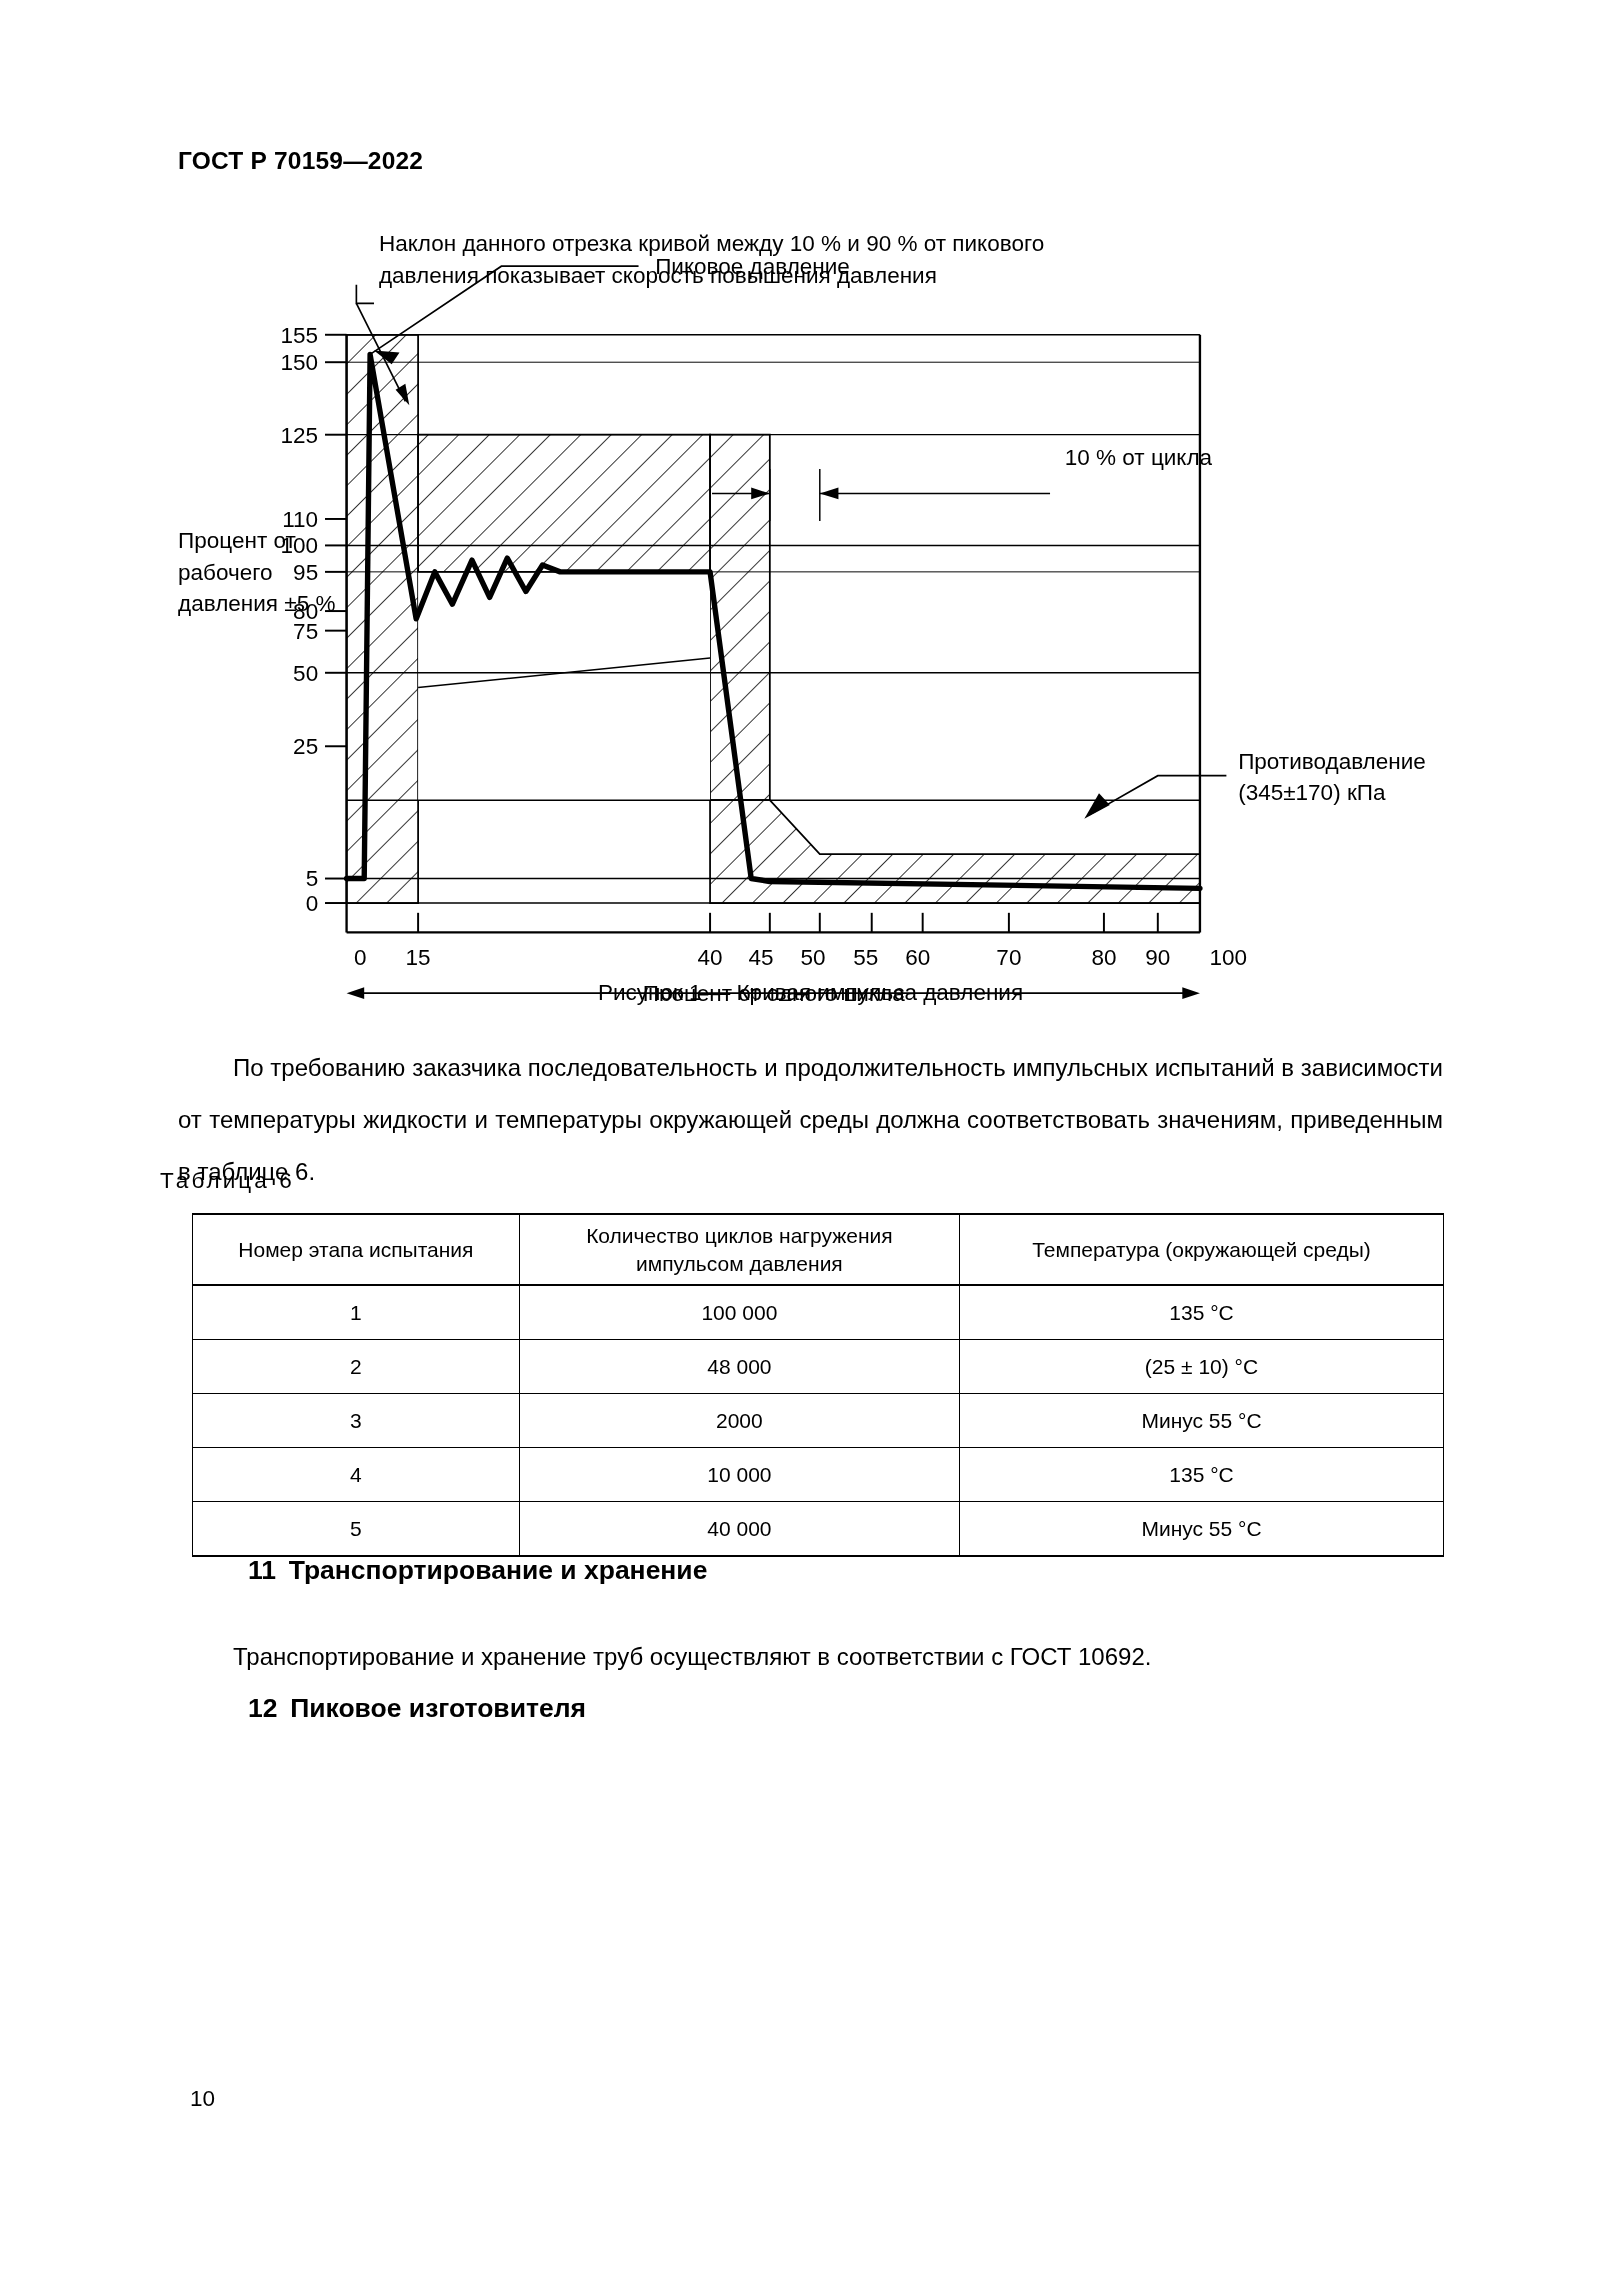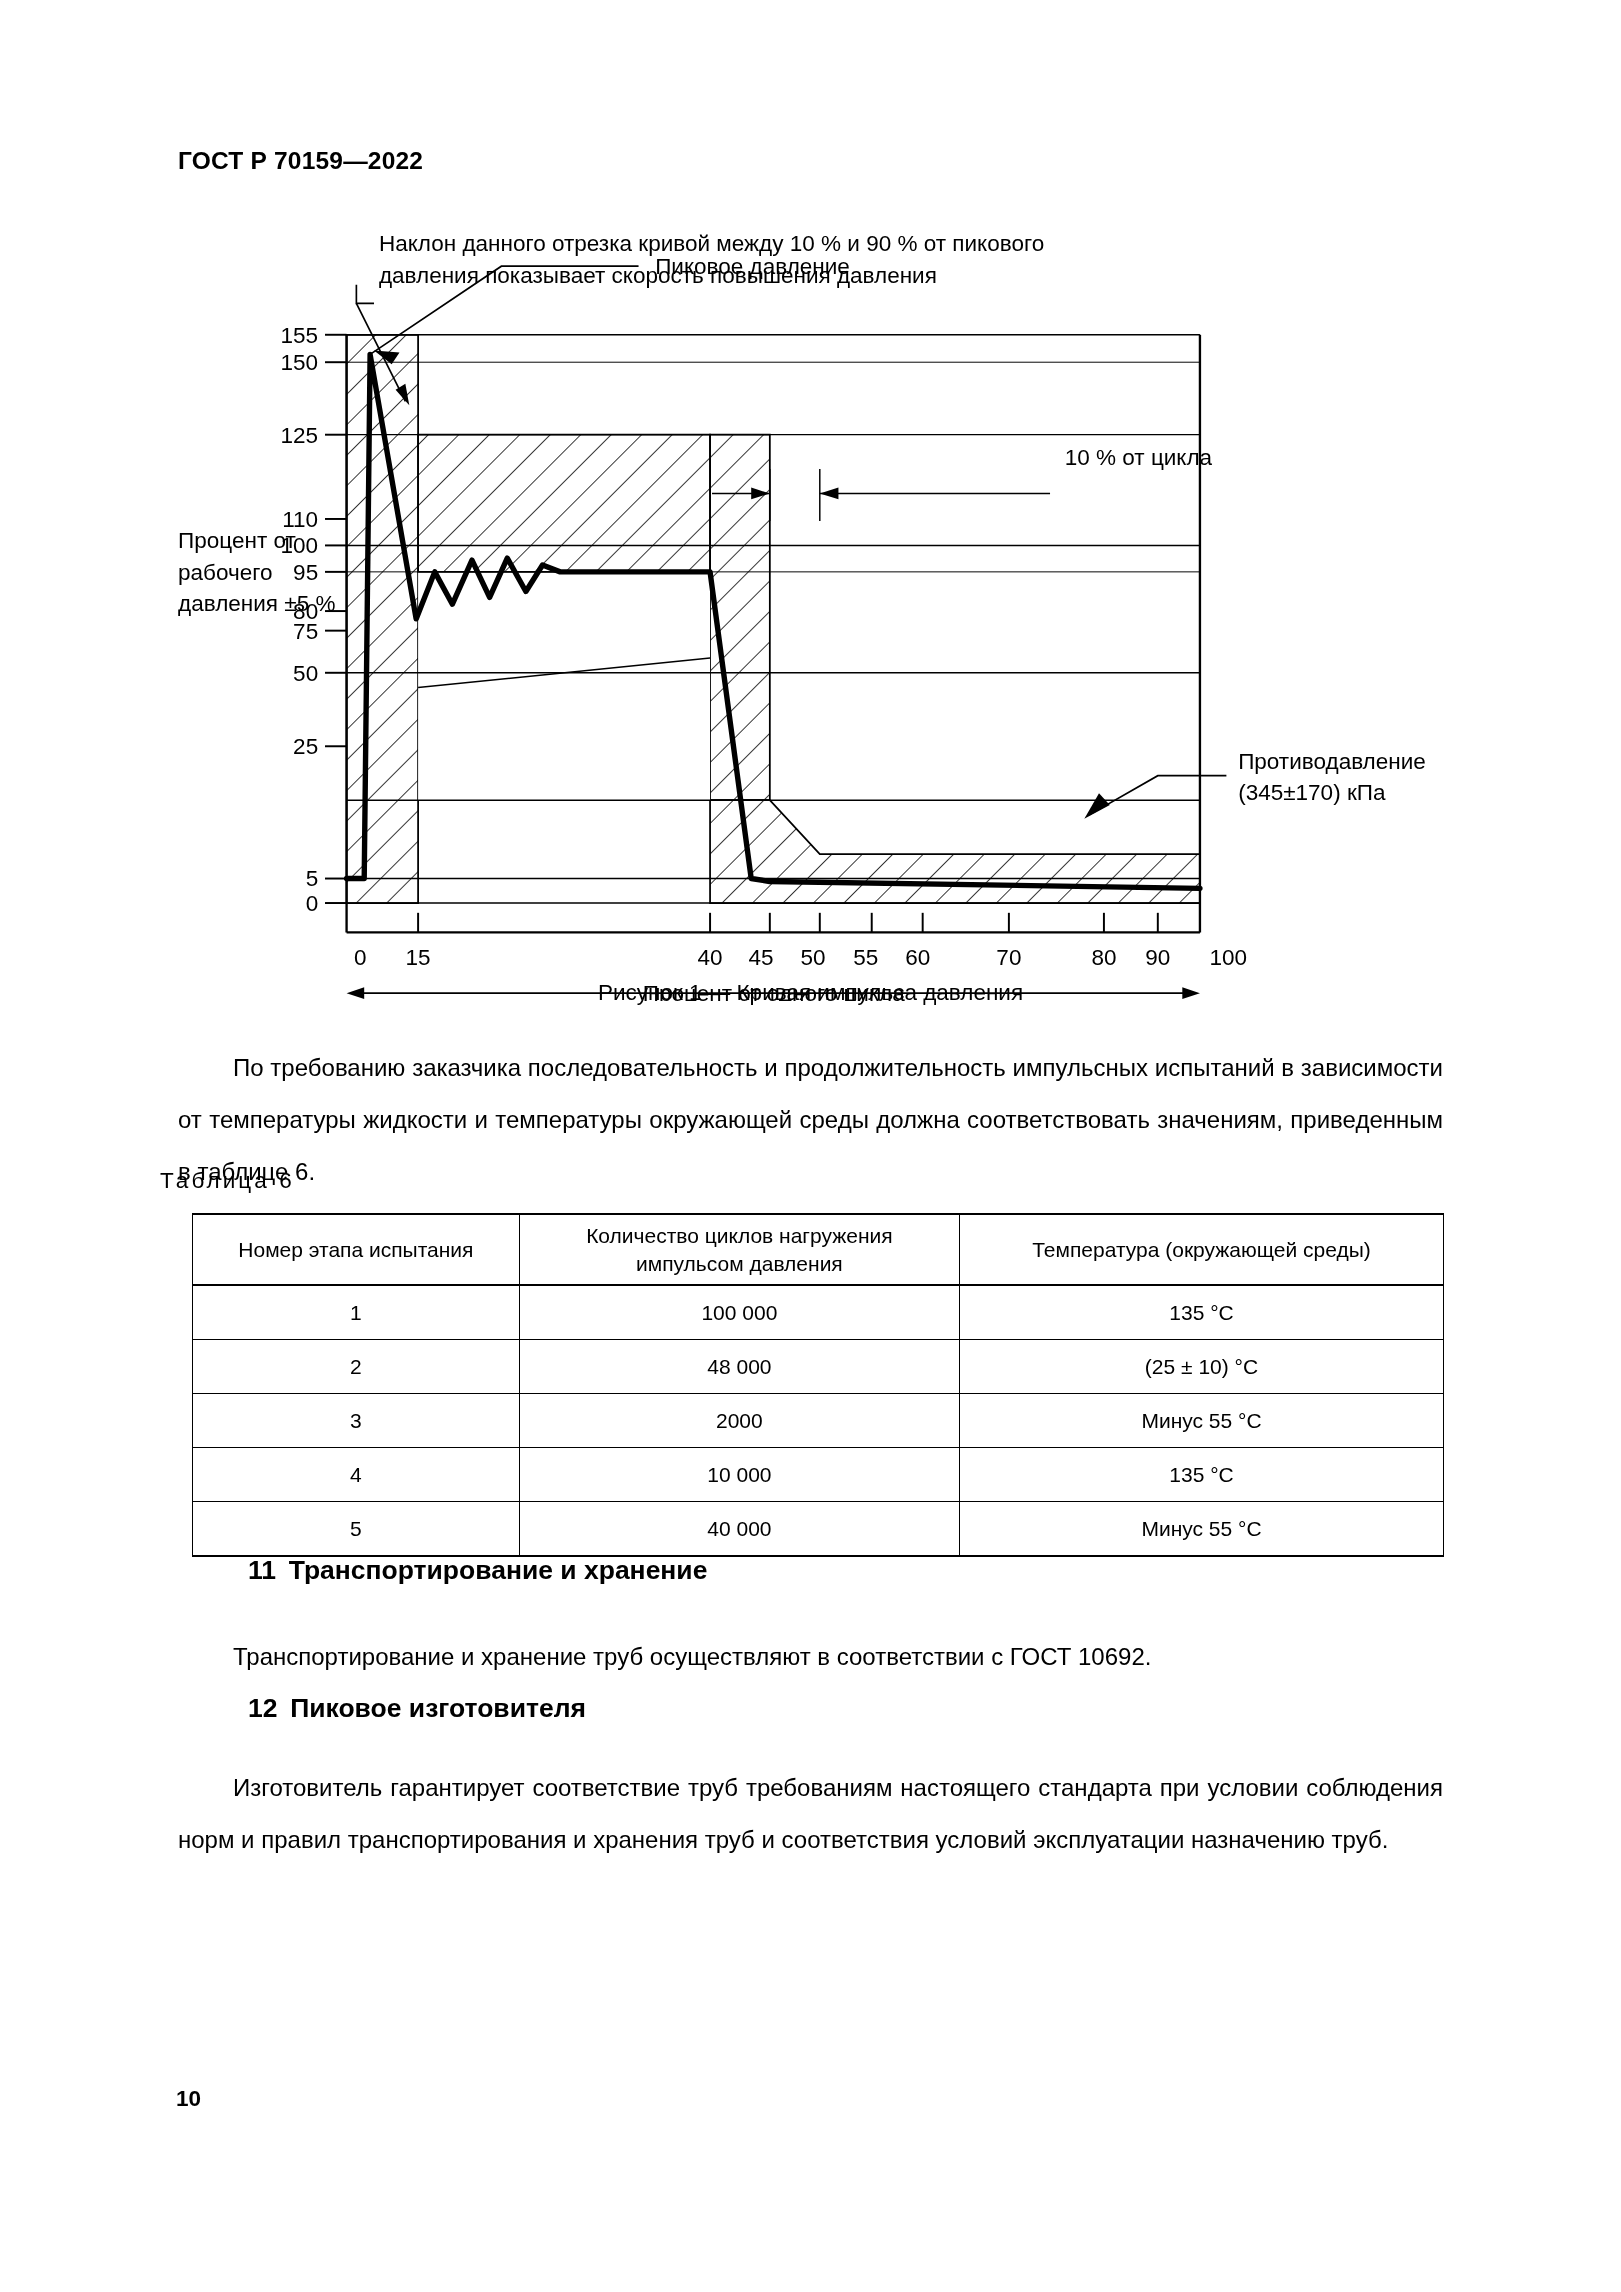--- a/index.html
+++ b/index.html
@@ -61,21 +61,21 @@
   table.t6 .outer-bot td{border-bottom-width:2.5px;}
   table.t6 thead th{border-bottom-width:2.2px;}
 
   
   .h2{position:absolute;font-size:26.5px;font-weight:bold;}
   .h2 .num{display:inline-block;margin-right:12.7px;}
   .h-11{left:248px;top:1555px;}
   .h-12{left:248px;top:1693px;}
 
   
-  .page-num{position:absolute;left:176px;top:2086px;font-size:22.5px;font-weight:bold;}
+  .page-num{position:absolute;left:190px;top:2086px;font-size:22.5px;}
 </style>
 </head>
 <body>
 
 <div class="page">
 
   <div class="doc-header">ГОСТ Р 70159—2022</div>
 
   <div class="figure">
     <svg width="1264" height="774" viewBox="0 0 1290 790" xmlns="http://www.w3.org/2000/svg">
@@ -271,18 +271,17 @@
       </tr>
     </tbody>
   </table>
 
   <div class="h2 h-11"><span class="num">11</span><span>Транспортирование и хранение</span></div>
 
   <div class="para p2"><span class="ind" style="display:inline-block;width:55px;"></span><span>Транспортирование и хранение труб осуществляют в соответствии с ГОСТ 10692.</span></div>
 
   <div class="h2 h-12"><span class="num">12</span><span>Пиковое изготовителя</span></div>
 
-  <div class="para p3"><span class="ind"></span><span>Изготовитель гарантирует соответствие труб требованиям настоящего стандарта при условии соблюдения норм и правил транспортирования и хранения труб и соответствия условий эксплуатации назначению труб.</span></div>
 
   <div class="page-num">10</div>
 
 </div>
 
 
 </body></html>

